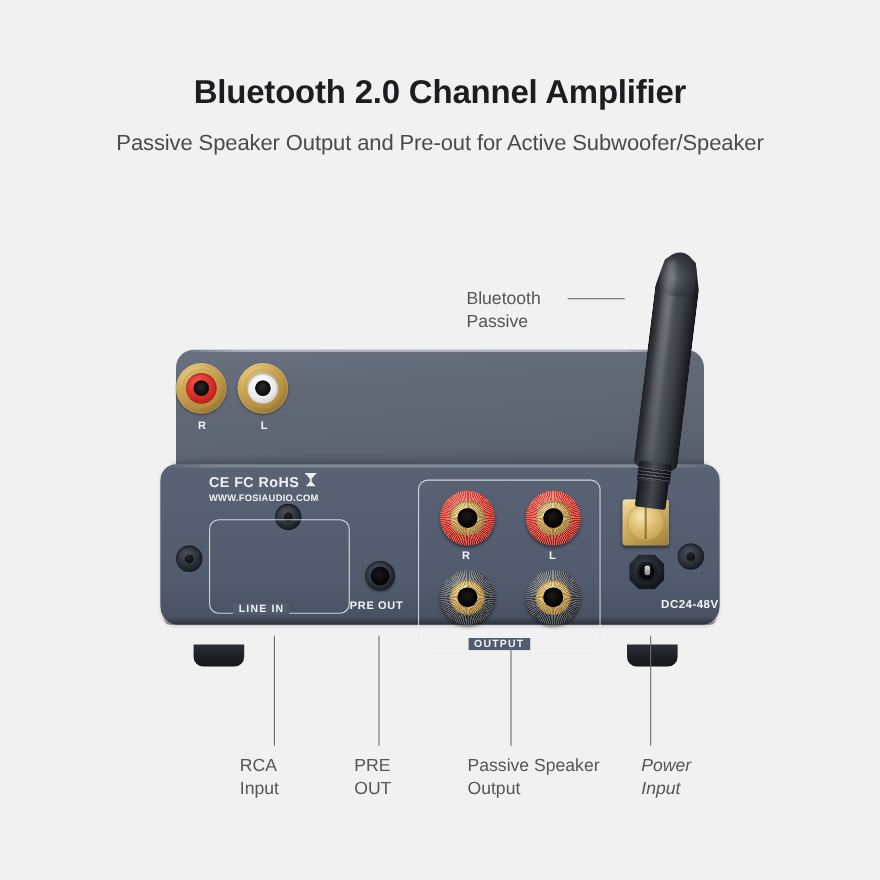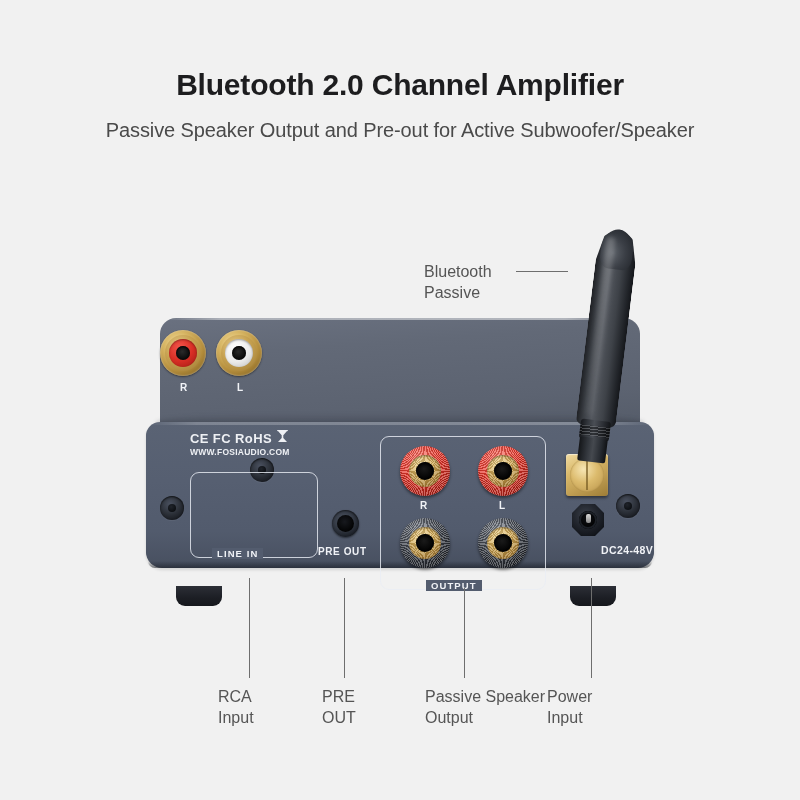--- a/index.html
+++ b/index.html
@@ -423,18 +423,18 @@
   <div class="callout" style="left:322px;top:686px;">
     <span>PRE</span>
     <span class="l2">OUT</span>
   </div>
 
   <div class="callout" style="left:413px;top:686px;margin-left:12px;">
     <span>Passive Speaker</span>
     <span class="l2">Output</span>
   </div>
 
-  <div class="callout" style="left:547px;top:686px;">
+  <div class="callout" style="left:583px;top:686px;font-style:italic;">
     <span>Power</span>
     <span class="l2">Input</span>
   </div>
 
 </div>
 
 </body></html>

